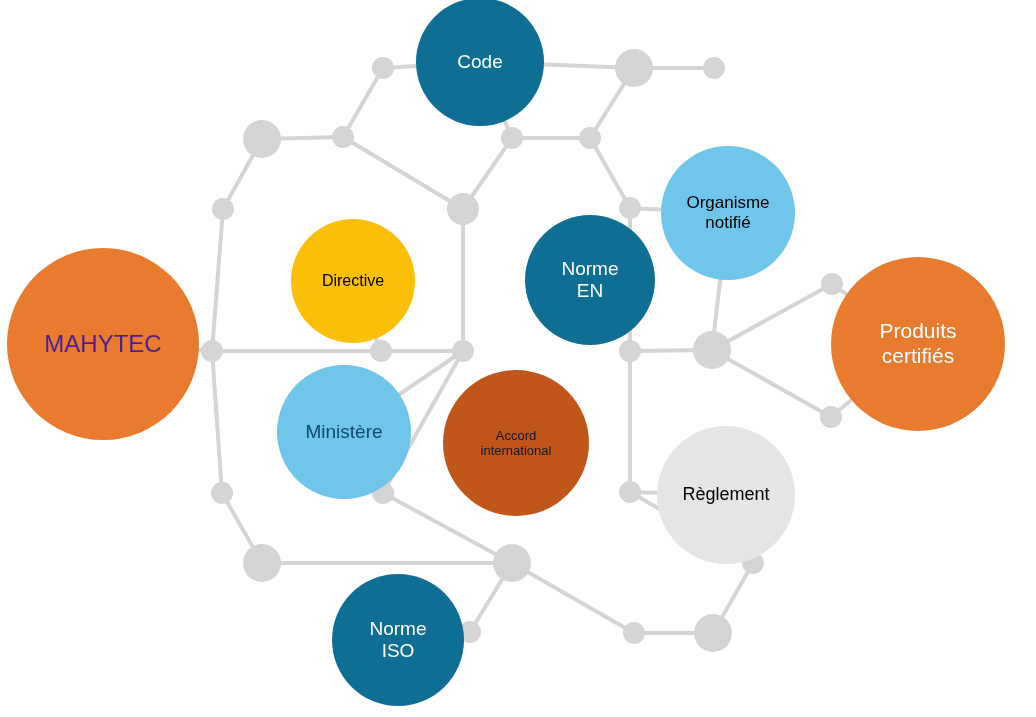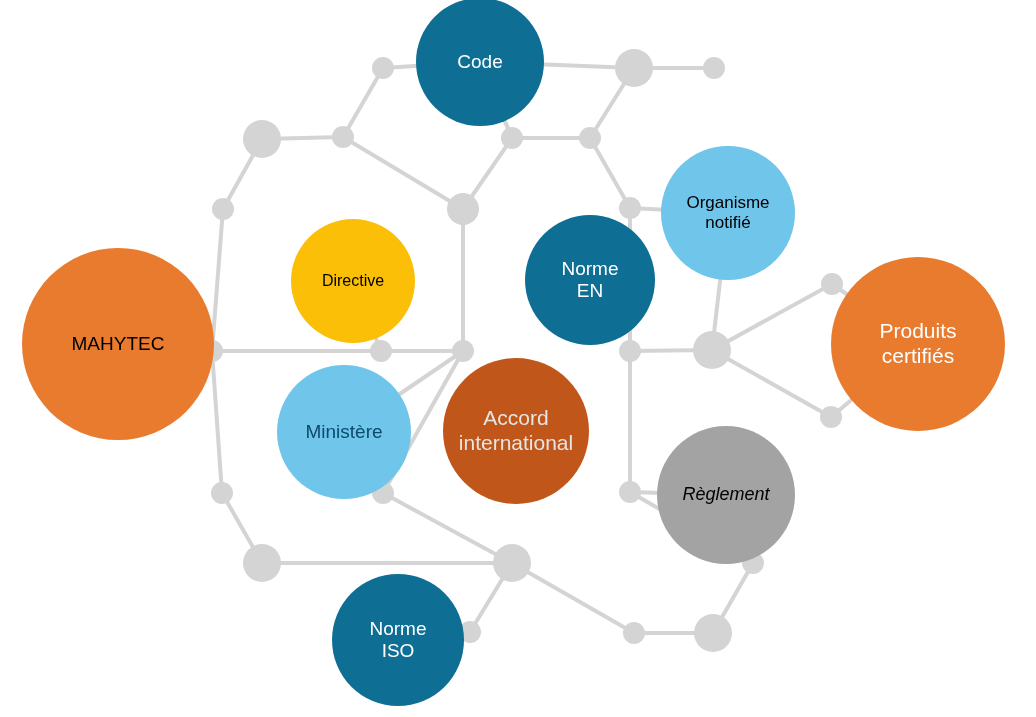--- a/index.html
+++ b/index.html
@@ -115,21 +115,21 @@
         <circle cx="630" cy="492" r="11" fill="#d4d4d4"></circle>
         <circle cx="262" cy="563" r="19" fill="#d4d4d4"></circle>
         <circle cx="512" cy="563" r="19" fill="#d4d4d4"></circle>
         <circle cx="470" cy="632" r="11" fill="#d4d4d4"></circle>
         <circle cx="753" cy="563" r="11" fill="#d4d4d4"></circle>
         <circle cx="634" cy="633" r="11" fill="#d4d4d4"></circle>
         <circle cx="713" cy="633" r="19" fill="#d4d4d4"></circle>
       </g>
   </svg>
   <div id="bubbles">
-      <div class="bubble" style="left: 22px; top: 248px; width: 192px; height: 192px; background: rgb(232, 123, 46); color: #000000; font-size: 19px;">
+      <div class="bubble" style="left: 7px; top: 248px; width: 192px; height: 192px; background: rgb(232, 123, 46); color: #4c1d95; font-size: 24px;">
         <span class="label">MAHYTEC</span>
       </div>
       <div class="bubble" style="left: 416px; top: -2px; width: 128px; height: 128px; background: rgb(14, 110, 148); color: rgb(255, 255, 255); font-size: 19px;">
         <span class="label">Code</span>
       </div>
       <div class="bubble" style="left: 291px; top: 219px; width: 124px; height: 124px; background: rgb(251, 191, 7); color: rgb(0, 0, 0); font-size: 16px;">
         <span class="label">Directive</span>
       </div>
       <div class="bubble" style="left: 525px; top: 215px; width: 130px; height: 130px; background: rgb(14, 110, 148); color: rgb(255, 255, 255); font-size: 19px;">
         <span class="label">Norme
@@ -139,25 +139,25 @@
         <span class="label">Organisme
 notifié</span>
       </div>
       <div class="bubble" style="left: 831px; top: 257px; width: 174px; height: 174px; background: rgb(232, 123, 46); color: rgb(255, 255, 255); font-size: 21px;">
         <span class="label">Produits
 certifiés</span>
       </div>
       <div class="bubble" style="left: 277px; top: 365px; width: 134px; height: 134px; background: rgb(111, 197, 234); color: #0c4a6e; font-size: 19px;">
         <span class="label">Ministère</span>
       </div>
-      <div class="bubble" style="left: 443px; top: 358px; width: 146px; height: 146px; background: rgb(192, 86, 26); color: #e5e5e5; font-size: 21px;">
+      <div class="bubble" style="left: 443px; top: 370px; width: 146px; height: 146px; background: rgb(192, 86, 26); color: #0f172a; font-size: 13px;">
         <span class="label">Accord
 international</span>
       </div>
-      <div class="bubble" style="left: 657px; top: 426px; width: 138px; height: 138px; background: #a3a3a3; color: rgb(0, 0, 0); font-size: 18px; font-style: italic;">
+      <div class="bubble" style="left: 657px; top: 426px; width: 138px; height: 138px; background: #e5e5e5; color: rgb(0, 0, 0); font-size: 18px;">
         <span class="label">Règlement</span>
       </div>
       <div class="bubble" style="left: 332px; top: 574px; width: 132px; height: 132px; background: rgb(14, 110, 148); color: rgb(255, 255, 255); font-size: 19px;">
         <span class="label">Norme
 ISO</span>
       </div>
     </div>
 </div>
 
 </body></html>

